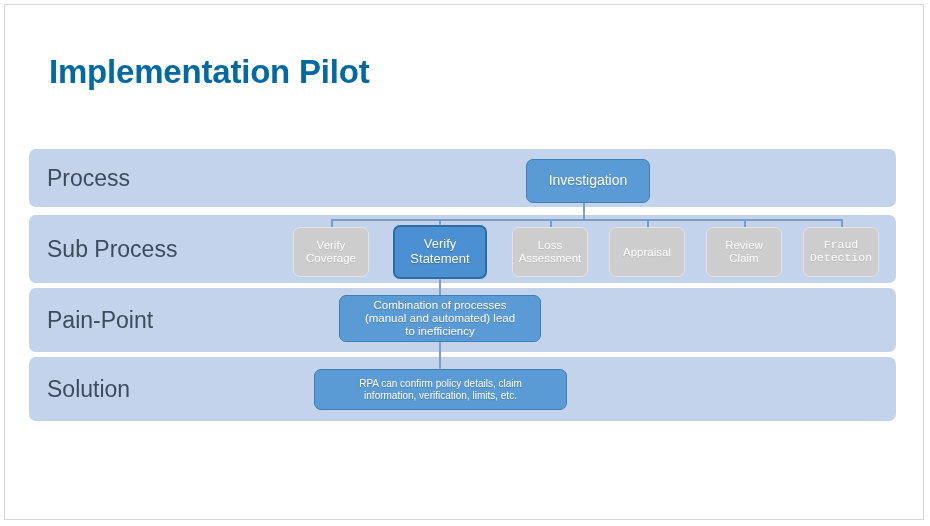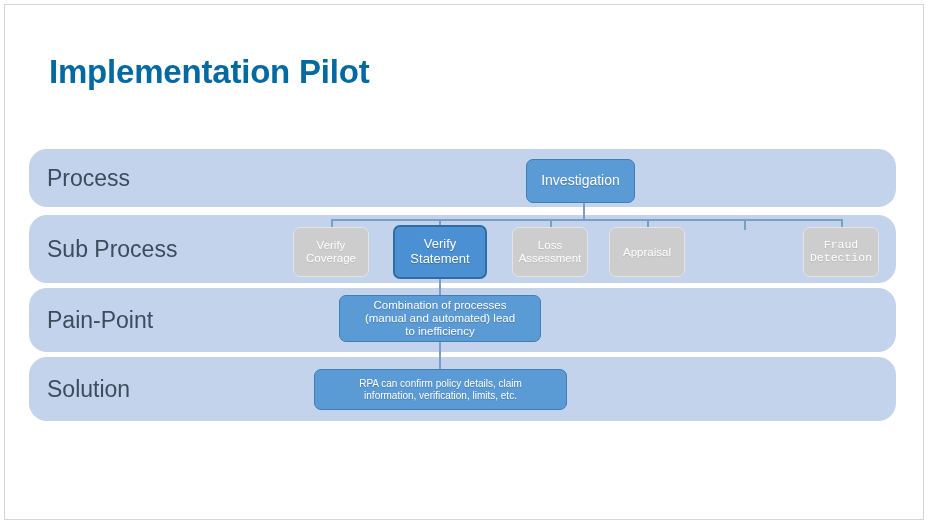--- a/index.html
+++ b/index.html
@@ -37,21 +37,21 @@
     letter-spacing: -0.2px;
     white-space: nowrap;
   }
 
   
   .band {
     position: absolute;
     left: 24px;
     width: 867px;
     background: #c3d3ec;
-    border-radius: 18px;
+    border-radius: 7px;
     box-sizing: border-box;
   }
   .band-label {
     position: absolute;
     left: 18px;
     top: 50%;
     transform: translateY(-50%);
     font-size: 23px;
     color: #3d4b5c;
     white-space: nowrap;
@@ -102,21 +102,21 @@
     text-shadow: 0 1px 1px rgba(0,0,0,0.25);
   }
   .node-gray {
     background: #cdcdcd;
     border: 1.5px solid #e4e4e4;
     text-shadow: 0 1px 1px rgba(0,0,0,0.10);
   }
 
   
   #node-investigation {
-    left: 521px; top: 154px; width: 109px; height: 44px;
+    left: 521px; top: 154px; width: 124px; height: 44px;
     font-size: 14px;
   }
 
   
   .node-sub {
     top: 222px; width: 76px; height: 50px;
     font-size: 11.5px;
   }
   #node-verify-coverage  { left: 288px; }
   #node-verify-statement { left: 388px; top: 220px; width: 94px; height: 54px; font-size: 13px; }
@@ -194,20 +194,26 @@
     <span>
       <span>Loss</span><br>
       <span>Assessment</span>
     </span>
   </div>
 
   <div class="node node-gray node-sub" id="node-appraisal">
     <span>Appraisal</span>
   </div>
 
+  <div class="node node-gray node-sub" id="node-review-claim">
+    <span>
+      <span>Review</span><br>
+      <span>Claim</span>
+    </span>
+  </div>
 
   <div class="node node-gray node-sub" id="node-fraud-detection">
     <span>
       <span>Fraud</span><br>
       <span>Detection</span>
     </span>
   </div>
 
   <div class="node node-blue" id="node-painpoint">
     <span>

